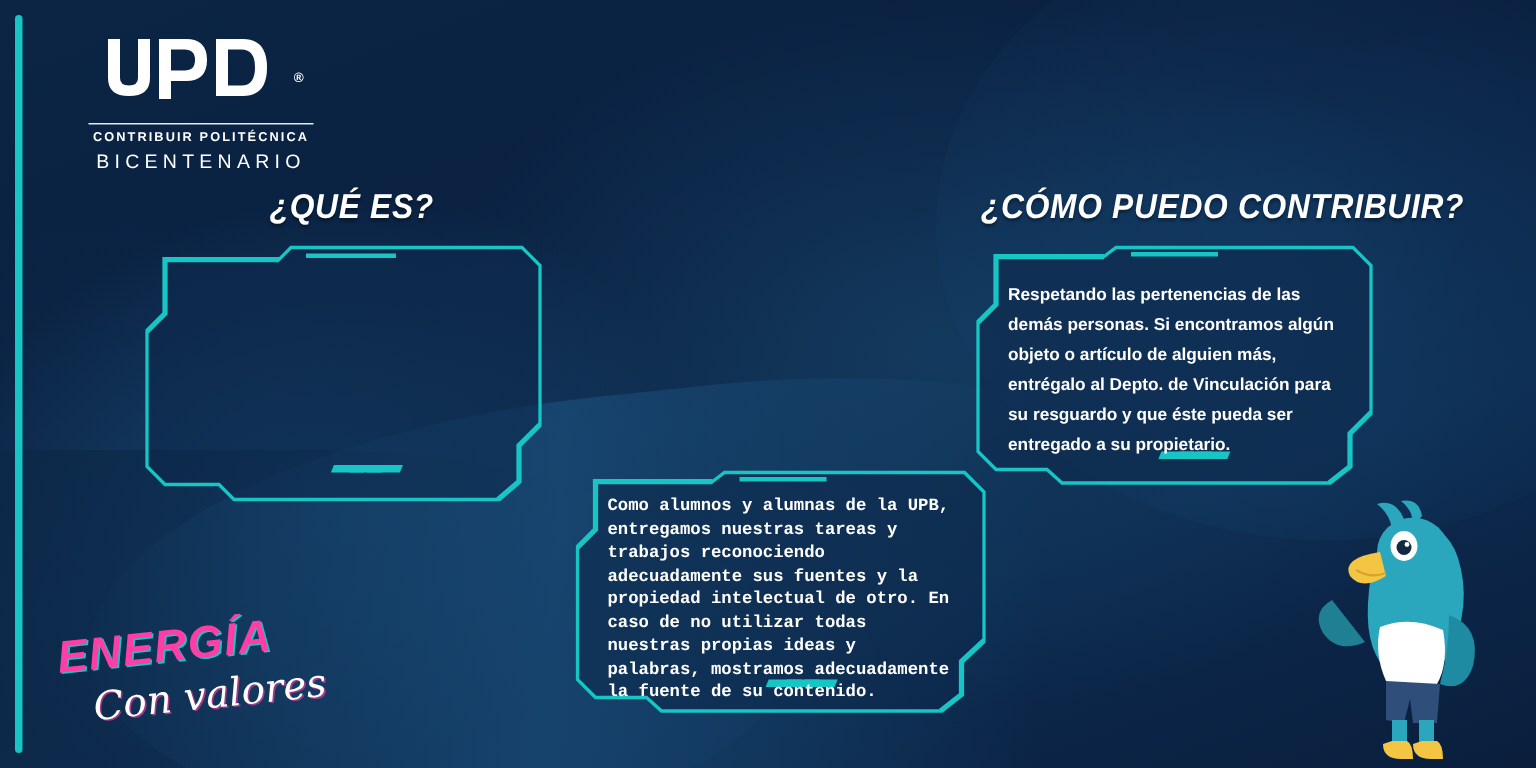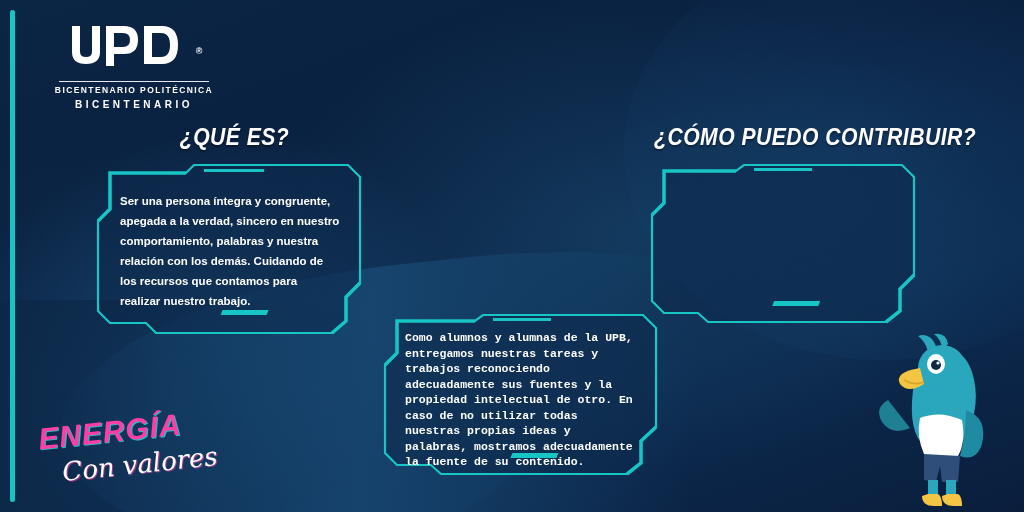--- a/index.html
+++ b/index.html
@@ -61,21 +61,21 @@
     font-size: 44px; font-weight: bold; letter-spacing: -2px;
     line-height: 46px;
     font-family: "Liberation Sans", sans-serif;
     position: relative; display: inline-block;
   }
   .logo-reg { font-size: 9px; vertical-align: super; letter-spacing: 0; }
   .logo-line1 {
     font-size: 8.5px; letter-spacing: 1.4px; margin-top: 1px; font-weight: bold;
   }
   .logo-line2 {
-    font-size: 10px; letter-spacing: 3.5px; font-weight: bold; margin-top: 4px;
+    font-size: 13px; letter-spacing: 3.5px; font-weight: normal; margin-top: 4px;
   }
   .logo-rule {
     height: 1px; background: #ffffff; margin: 3px auto 3px; width: 150px; opacity: .9;
   }
 
   
   .title {
     position: absolute; top: 42px; left: 0; width: 1024px;
     text-align: center;
     color: #ffd700;
@@ -156,55 +156,55 @@
   <div class="logo">
     <div class="logo-mark">
       <svg width="120" height="48" viewBox="0 0 120 48">
         <path d="M6 4 L6 30 Q6 42 20 42 Q34 42 34 30 L34 4 L26 4 L26 30 Q26 35 20 35 Q14 35 14 30 L14 4 Z" fill="#ffffff"></path>
         <path d="M40 4 L40 44 L48 44 L48 32 L58 32 Q72 32 72 18 Q72 4 58 4 Z M48 11 L57 11 Q64 11 64 18 Q64 25 57 25 L48 25 Z" fill="#ffffff"></path>
         <path d="M78 4 L78 42 L96 42 Q112 42 112 23 Q112 4 96 4 Z M86 11 L95 11 Q104 11 104 23 Q104 35 95 35 L86 35 Z" fill="#ffffff"></path>
       </svg>
       <span class="logo-reg">®</span>
     </div>
     <div class="logo-rule"></div>
-    <div class="logo-line1">BICENTENARIO POLITÉCNICA</div>
+    <div class="logo-line1">CONTRIBUIR POLITÉCNICA</div>
     <div class="logo-line2">BICENTENARIO</div>
   </div>
 
 
   <div class="heading h-left">¿QUÉ ES?</div>
   <div class="heading h-right">¿CÓMO PUEDO CONTRIBUIR?</div>
 
   <div class="card card1">
     <svg class="frame" viewBox="0 0 266 172" preserveAspectRatio="none">
       <path d="M14 10 L90 10 L98 2 L252 2 L264 14 L264 120 L250 134 L250 158 L236 170 L60 170 L50 160 L14 160 L2 148 L2 58 L14 46 Z" fill="rgba(12,40,74,0.55)" stroke="#18c5c5" stroke-width="2.2"></path>
       <path d="M2 58 L14 46 L14 10 L90 10" fill="none" stroke="#18c5c5" stroke-width="3.5"></path>
       <path d="M264 120 L250 134 L250 158 L236 170" fill="none" stroke="#18c5c5" stroke-width="3.5"></path>
       <g fill="#18c5c5">
         <rect x="186" y="147" width="22" height="5" transform="skewX(-22)"></rect>
         <rect x="198" y="147" width="22" height="5" transform="skewX(-22)"></rect>
         <rect x="210" y="147" width="22" height="5" transform="skewX(-22)"></rect>
       </g>
       <rect x="108" y="6" width="60" height="3" fill="#18c5c5"></rect>
     </svg>
-    <div class="body">Ser una persona íntegra y congruente, apegada a la verdad, sincero en nuestro comportamiento, palabras y nuestra relación con los demás. Cuidando de los recursos que contamos para realizar nuestro trabajo.</div>
   </div>
 
   <div class="card card2">
     <svg class="frame" viewBox="0 0 266 161" preserveAspectRatio="none">
       <path d="M14 8 L86 8 L94 2 L252 2 L264 14 L264 112 L250 126 L250 148 L236 159 L58 159 L48 150 L14 150 L2 138 L2 52 L14 40 Z" fill="rgba(12,40,74,0.55)" stroke="#18c5c5" stroke-width="2.2"></path>
       <path d="M2 52 L14 40 L14 8 L86 8" fill="none" stroke="#18c5c5" stroke-width="3.5"></path>
       <path d="M264 112 L250 126 L250 148 L236 159" fill="none" stroke="#18c5c5" stroke-width="3.5"></path>
       <g fill="#18c5c5">
         <rect x="180" y="138" width="22" height="5" transform="skewX(-22)"></rect>
         <rect x="192" y="138" width="22" height="5" transform="skewX(-22)"></rect>
         <rect x="204" y="138" width="22" height="5" transform="skewX(-22)"></rect>
       </g>
       <rect x="104" y="5" width="58" height="3" fill="#18c5c5"></rect>
     </svg>
+    <div class="body">Respetando las pertenencias de las demás personas.  Si encontramos algún objeto o artículo de alguien más, entrégalo al Depto. de Vinculación para su resguardo y que éste pueda ser entregado a su propietario.</div>
   </div>
 
   <div class="card card3">
     <svg class="frame" viewBox="0 0 275 163" preserveAspectRatio="none">
       <path d="M14 8 L92 8 L100 2 L260 2 L273 15 L273 114 L258 128 L258 150 L244 161 L58 161 L48 152 L14 152 L2 140 L2 52 L14 40 Z" fill="rgba(12,40,74,0.55)" stroke="#18c5c5" stroke-width="2.2"></path>
       <path d="M2 52 L14 40 L14 8 L92 8" fill="none" stroke="#18c5c5" stroke-width="3.5"></path>
       <path d="M273 114 L258 128 L258 150 L244 161" fill="none" stroke="#18c5c5" stroke-width="3.5"></path>
       <g fill="#18c5c5">
         <rect x="186" y="140" width="22" height="5" transform="skewX(-22)"></rect>
         <rect x="198" y="140" width="22" height="5" transform="skewX(-22)"></rect>

